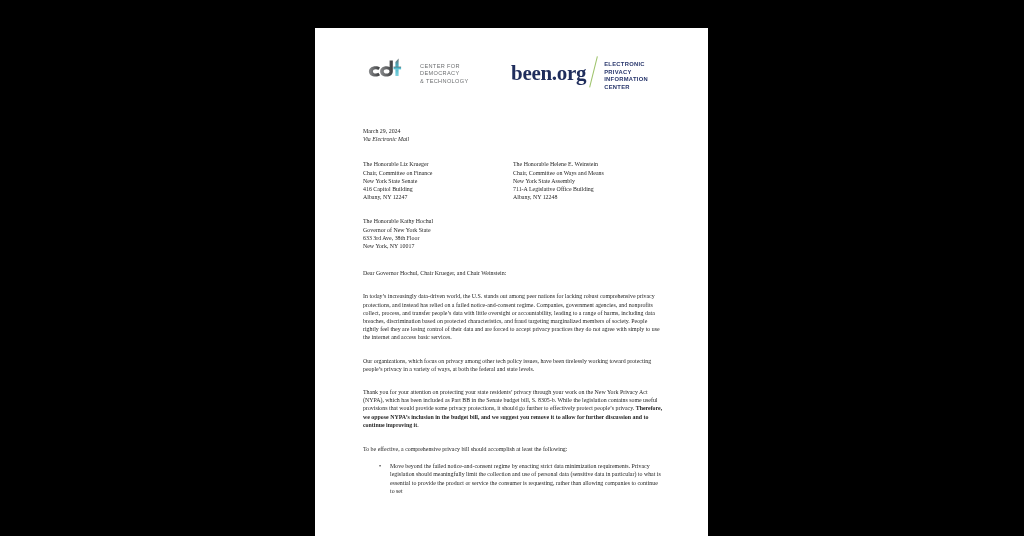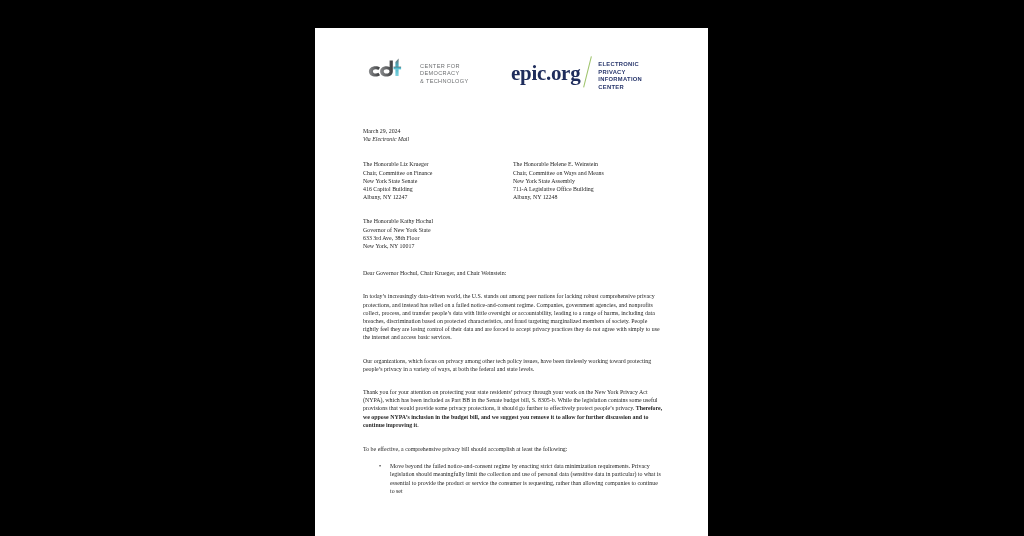--- a/index.html
+++ b/index.html
@@ -194,21 +194,21 @@
           </svg>
         </div>
         <div class="cdt-words">
           <span>CENTER FOR</span><br>
           <span>DEMOCRACY</span><br>
           <span>&amp; TECHNOLOGY</span>
         </div>
       </div>
 
       <div class="epic-logo">
-        <div class="epic-word">epic.org</div>
+        <div class="epic-word">been.org</div>
         <div class="epic-slash"></div>
         <div class="epic-words">
           <span>ELECTRONIC</span><br>
           <span>PRIVACY</span><br>
           <span>INFORMATION</span><br>
           <span>CENTER</span>
         </div>
       </div>
 
     </div>

